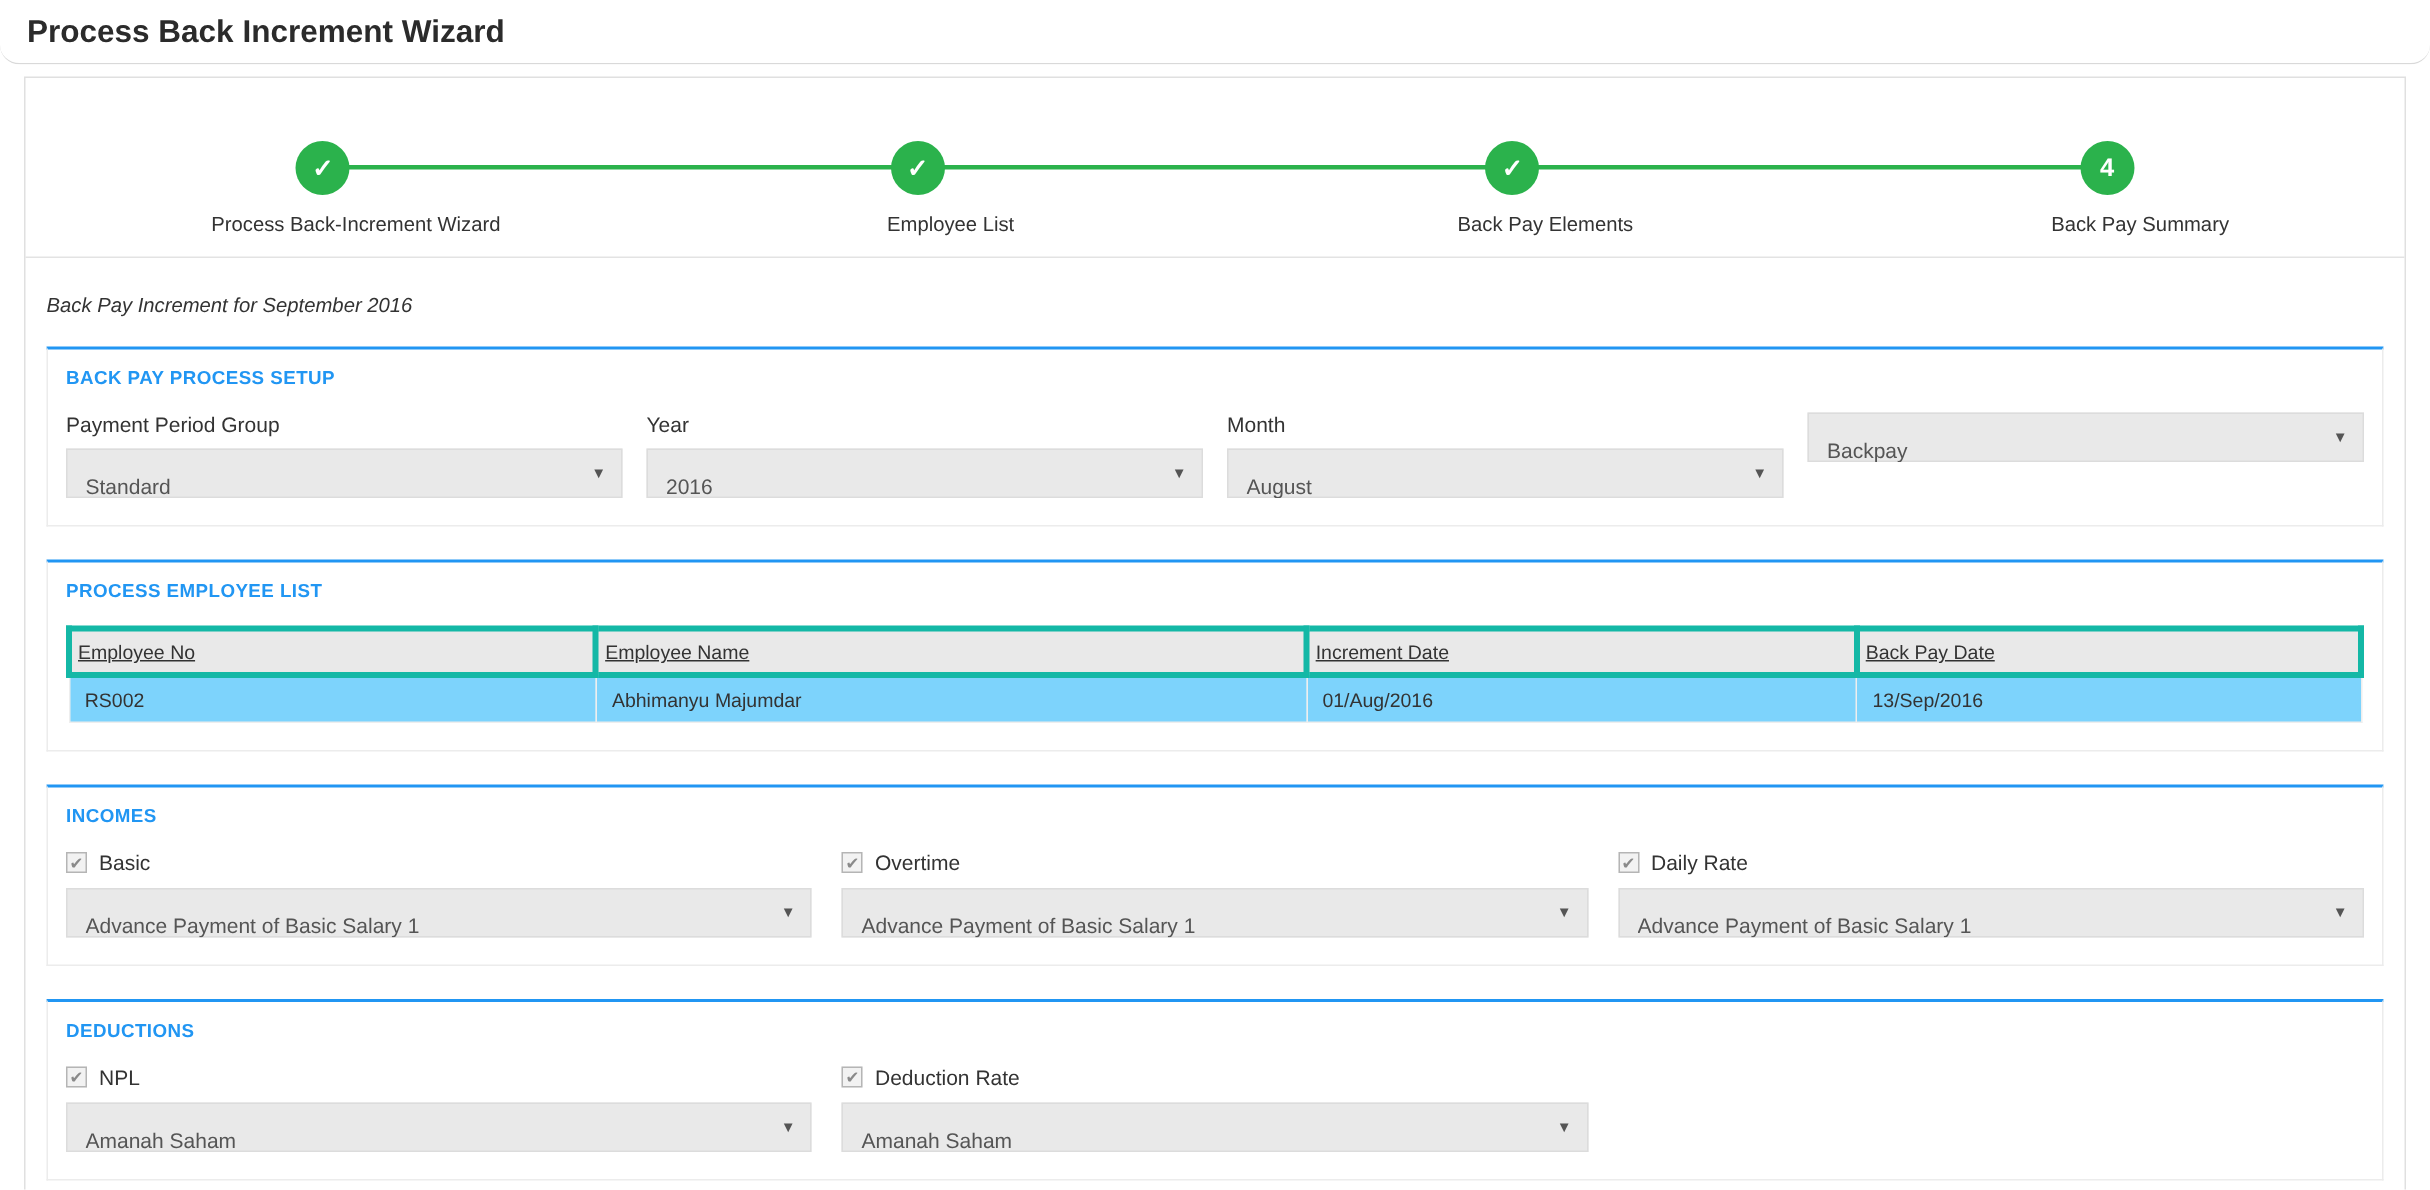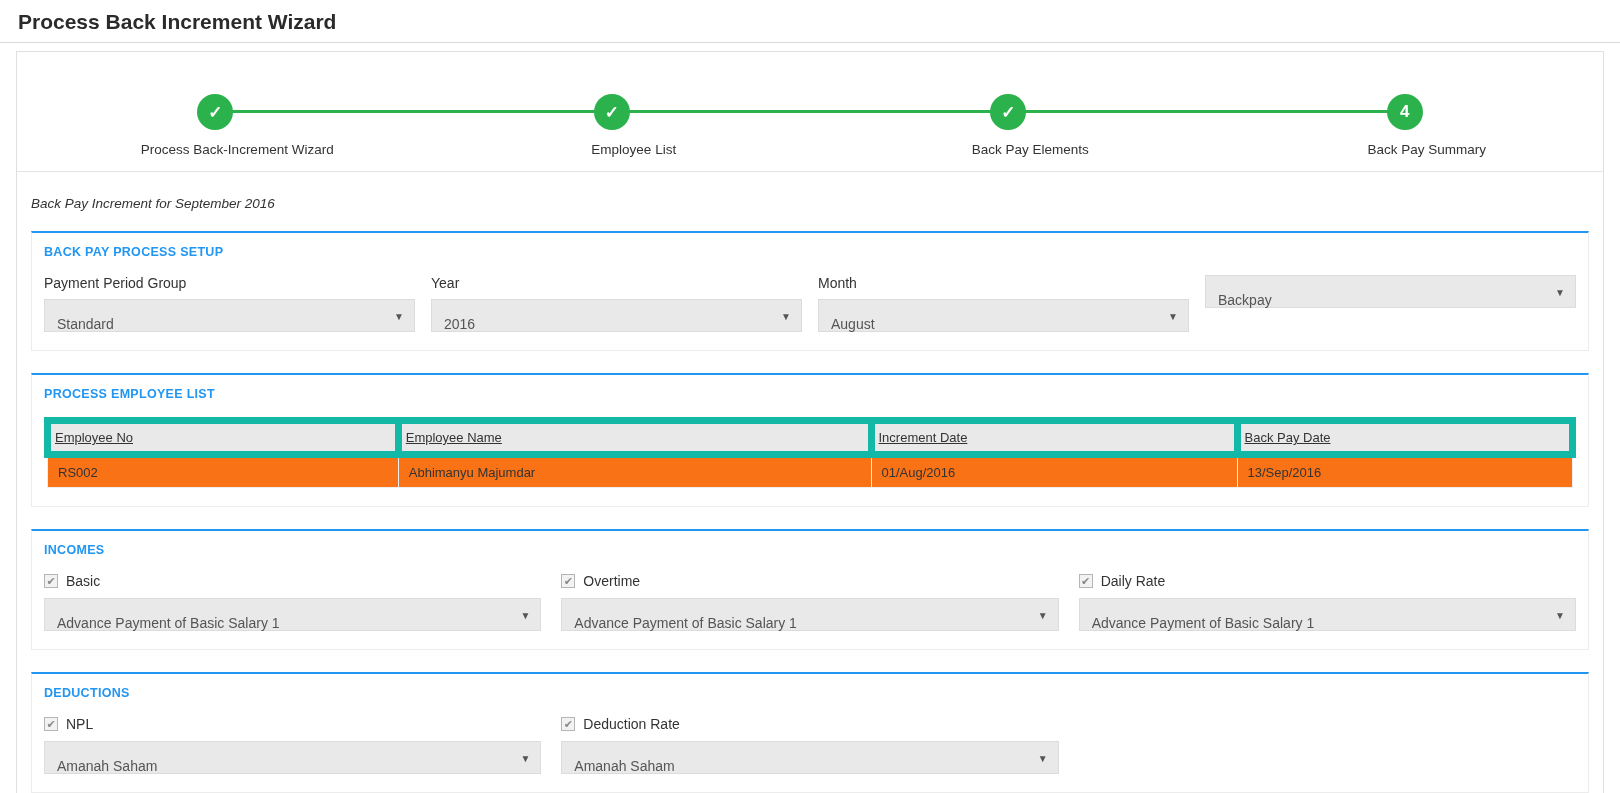--- a/index.html
+++ b/index.html
@@ -1,19 +1,19 @@
 <!DOCTYPE html>
 <html><head>
 <meta charset="utf-8">
 <style>
   * { margin:0; padding:0; box-sizing:border-box; }
   html,body { width:1620px; height:793px; overflow:hidden; background:#fff;
     font-family:"Liberation Sans", sans-serif; color:#333; }
 
-  .page-header { padding:10px 18px 8px 18px; border-bottom:1px solid #d9d9d9; }
+  .page-header { padding:10px 18px 8px 18px; border-bottom:1px solid #d9d9d9;border-radius:13px; }
   .page-title { font-size:21px; font-weight:600; color:#2b2b2b; }
 
   .panel { margin:8px 16px 0 16px; border:1px solid #e0e0e0; background:#fff; }
 
   
   .stepper { position:relative; padding:42px 0 14px 0; border-bottom:1px solid #e3e3e3; }
   .stepper-line { position:absolute; left:12.5%; right:12.5%; top:58px; height:3px;
     background:#2bb24c; z-index:0; }
   .steps { display:flex; position:relative; z-index:1; }
   .step { flex:1; display:flex; flex-direction:column; align-items:center; cursor:pointer; }
@@ -38,23 +38,23 @@
   .dd-text { font-size:14px; color:#555; white-space:nowrap; overflow:hidden; }
   .dd-arrow { position:absolute; right:10px; top:50%; transform:translateY(-50%);
     font-size:10px; color:#555; }
 
   .grid-4 { display:grid; grid-template-columns:repeat(4,1fr); column-gap:16px; }
   .grid-3 { display:grid; grid-template-columns:repeat(3,1fr); column-gap:20px; }
 
   
   table { width:100%; border-collapse:collapse; border:1px solid #ddd; font-size:13px; }
   thead th { background:#e9e9e9; text-align:left; font-weight:normal; padding:6px 4px;
-    border:7px solid #14b8a6; cursor:pointer; }
+    border:4px solid #14b8a6; cursor:pointer; }
   thead th span { text-decoration:underline; color:#333; }
-  tbody td { padding:7px 10px; border:1px solid #eee; color:#333; background:#f97316; }
+  tbody td { padding:7px 10px; border:1px solid #eee; color:#333; background:#7dd3fc; }
 
   
   .chk-row { display:flex; align-items:center; margin-bottom:9px; }
   .chk { width:14px; height:14px; border:1px solid #b5b5b5; background:#f2f2f2;
     display:inline-flex; align-items:center; justify-content:center;
     font-size:11px; color:#8a8a8a; margin-right:8px; cursor:pointer; }
   .chk-label { font-size:14px; color:#333; }
 </style>
 </head>
 <body>

